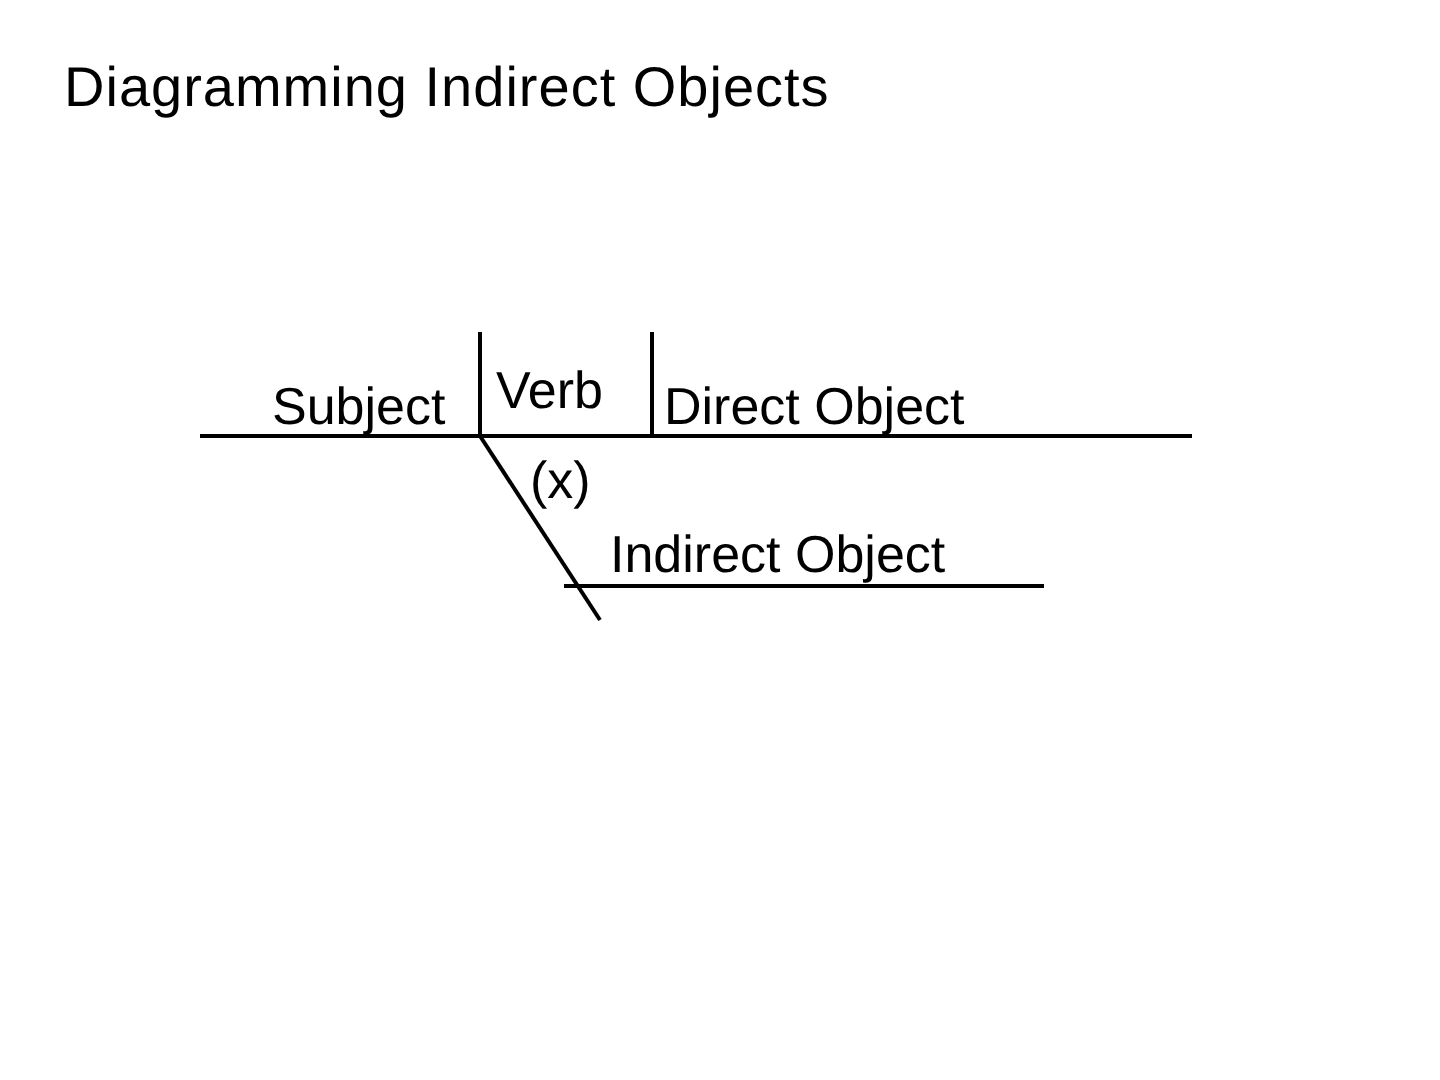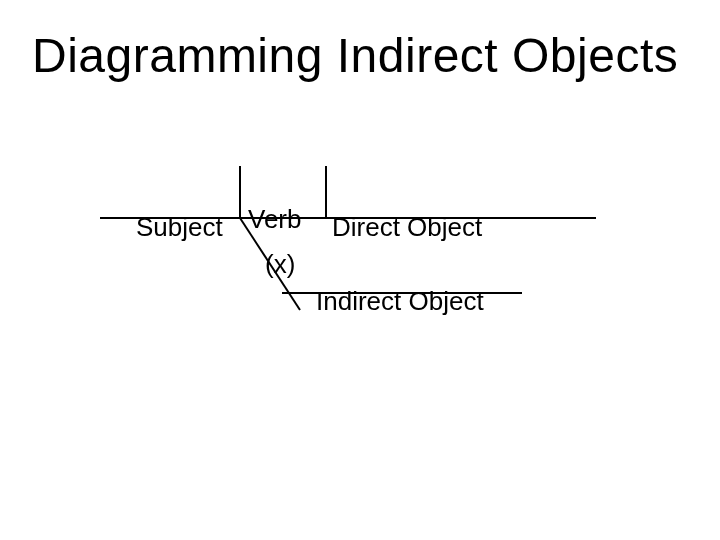--- a/index.html
+++ b/index.html
@@ -9,41 +9,40 @@
       background: #ffffff;
       font-family: Arial, Helvetica, sans-serif;
       color: #000000;
       position: relative;
       overflow: hidden;
     }
     .title {
       position: absolute;
       top: 28px;
       left: 32px;
-      font-size: 48px;
+      font-size: 28px;
       font-weight: normal;
       letter-spacing: 0.5px;
     }
     .diagram {
       position: absolute;
       left: 0;
       top: 0;
       width: 720px;
       height: 540px;
     }
     .label {
       position: absolute;
       font-size: 26px;
-      margin-top: 24px;
     }
     .subject { top: 188px; left: 136px; }
     .verb    { top: 180px; left: 248px; }
     .dobj    { top: 188px; left: 332px; }
     .x       { top: 225px; left: 265px; }
-    .iobj    { top: 262px; left: 316px; }
+    .iobj    { top: 262px; left: 305px; }
   </style>
 </head>
 <body>
 
 <div class="title">Diagramming Indirect Objects</div>
 
 <svg class="diagram" viewBox="0 0 720 540">
   <line x1="100" y1="218" x2="596" y2="218" stroke="#000" stroke-width="2"></line>
   <line x1="240" y1="166" x2="240" y2="218" stroke="#000" stroke-width="2"></line>
   <line x1="326" y1="166" x2="326" y2="218" stroke="#000" stroke-width="2"></line>

